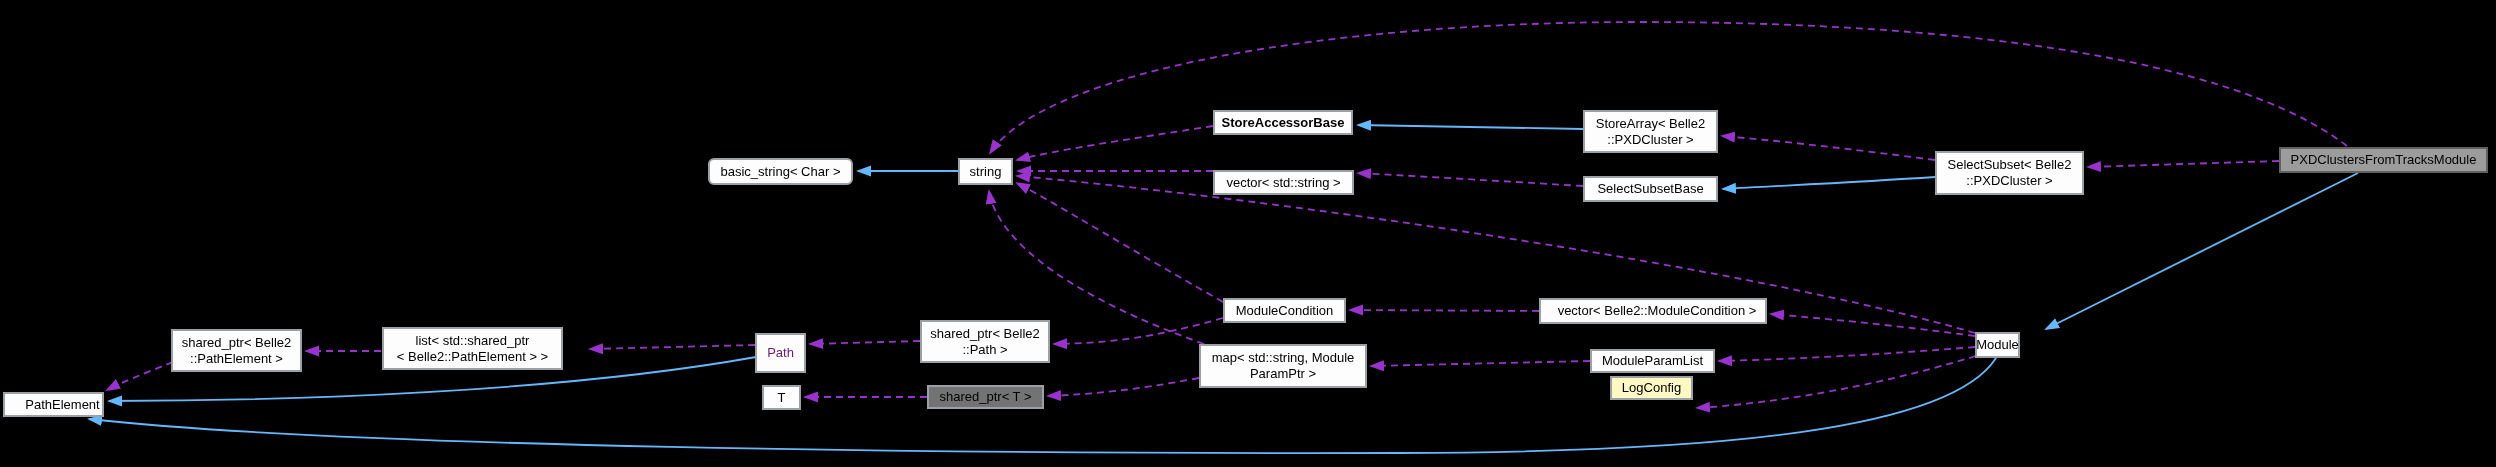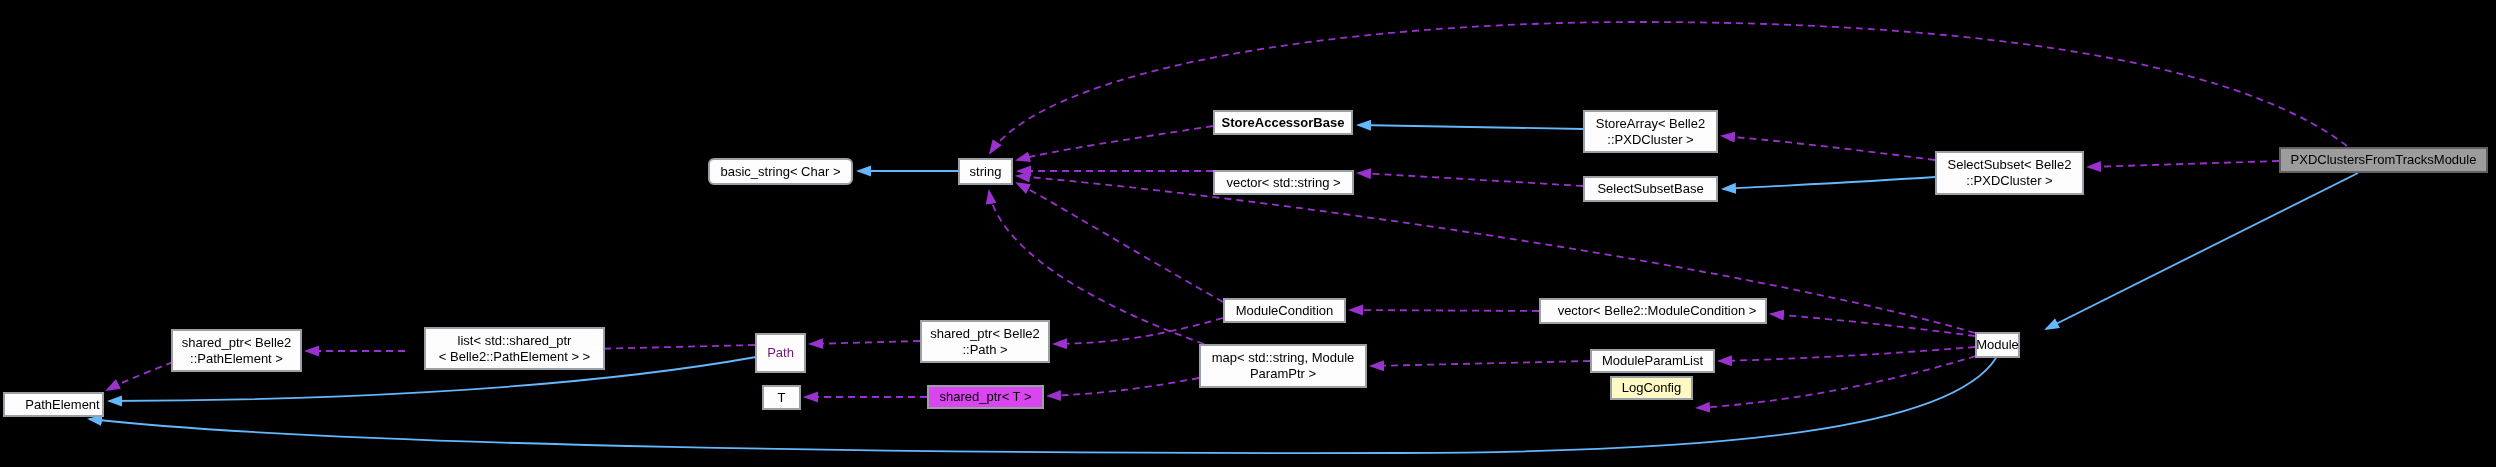--- a/index.html
+++ b/index.html
@@ -72,35 +72,35 @@
       </g>
   </svg>
   <div id="node-layer">
       <div class="node" style="left: 3px; top: 392px; width: 101px; height: 25px; background: rgb(253, 253, 253); border-color: rgb(154, 160, 166); color: rgb(0, 0, 0); padding-left: 18px;">
         <div class="line">PathElement</div>
       </div>
       <div class="node" style="left: 171px; top: 329px; width: 131px; height: 43px; background: rgb(253, 253, 253); border-color: rgb(154, 160, 166); color: rgb(0, 0, 0);">
         <div class="line">shared_ptr&lt; Belle2</div>
         <div class="line">::PathElement &gt;</div>
       </div>
-      <div class="node" style="left: 424px; top: 327px; width: 181px; height: 43px; background: rgb(253, 253, 253); border-color: rgb(154, 160, 166); color: rgb(0, 0, 0);">
+      <div class="node" style="left: 382px; top: 327px; width: 181px; height: 43px; background: rgb(253, 253, 253); border-color: rgb(154, 160, 166); color: rgb(0, 0, 0);">
         <div class="line">list&lt; std::shared_ptr</div>
         <div class="line">&lt; Belle2::PathElement &gt; &gt;</div>
       </div>
       <div class="node" style="left: 755px; top: 333px; width: 51px; height: 40px; background: rgb(253, 253, 253); border-color: rgb(154, 160, 166); color: #701a75;">
         <div class="line">Path</div>
       </div>
       <div class="node" style="left: 920px; top: 320px; width: 130px; height: 43px; background: rgb(253, 253, 253); border-color: rgb(154, 160, 166); color: rgb(0, 0, 0);">
         <div class="line">shared_ptr&lt; Belle2</div>
         <div class="line">::Path &gt;</div>
       </div>
       <div class="node" style="left: 762px; top: 385px; width: 39px; height: 25px; background: rgb(253, 253, 253); border-color: rgb(154, 160, 166); color: rgb(0, 0, 0);">
         <div class="line">T</div>
       </div>
-      <div class="node" style="left: 927px; top: 385px; width: 117px; height: 24px; background: #d946ef; border-color: rgb(154, 160, 166); color: rgb(0, 0, 0);">
+      <div class="node" style="left: 927px; top: 385px; width: 117px; height: 24px; background: #737373; border-color: rgb(154, 160, 166); color: rgb(0, 0, 0);">
         <div class="line">shared_ptr&lt; T &gt;</div>
       </div>
       <div class="node" style="left: 708px; top: 158px; width: 145px; height: 27px; background: rgb(253, 253, 253); border-color: rgb(154, 160, 166); color: rgb(0, 0, 0); border-radius: 6px;">
         <div class="line">basic_string&lt; Char &gt;</div>
       </div>
       <div class="node" style="left: 958px; top: 158px; width: 55px; height: 27px; background: rgb(253, 253, 253); border-color: rgb(154, 160, 166); color: rgb(0, 0, 0);">
         <div class="line">string</div>
       </div>
       <div class="node" style="left: 1213px; top: 110px; width: 140px; height: 25px; background: rgb(253, 253, 253); border-color: rgb(154, 160, 166); color: rgb(0, 0, 0); font-weight: bold;">
         <div class="line">StoreAccessorBase</div>

